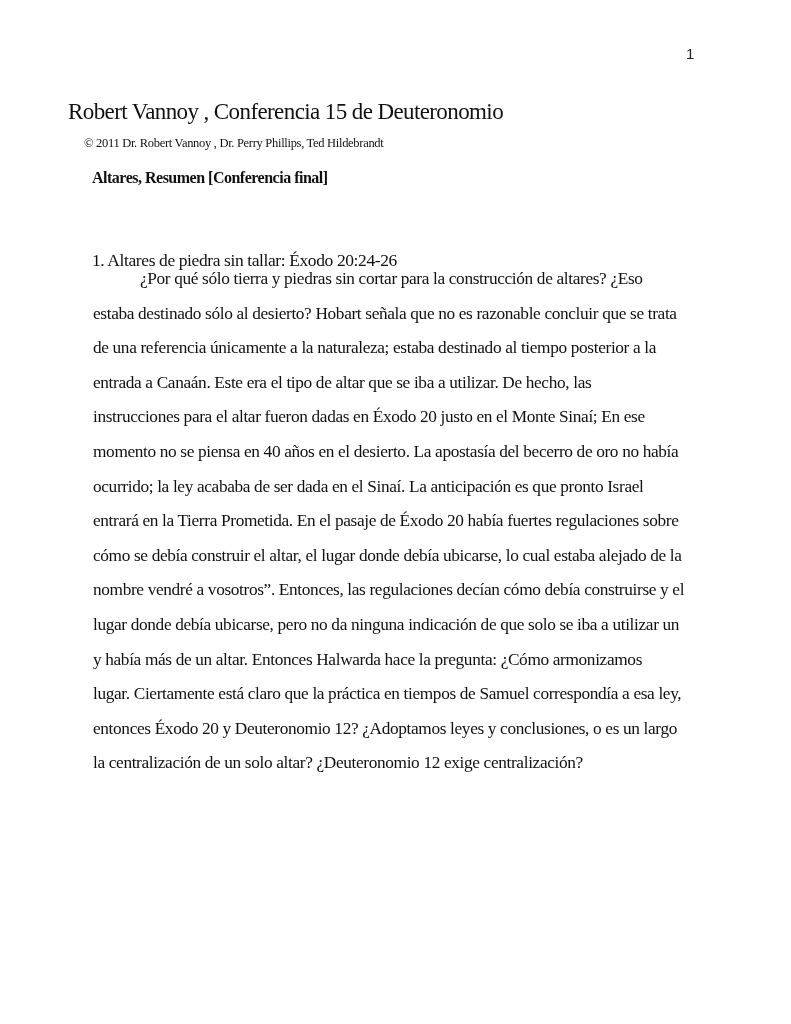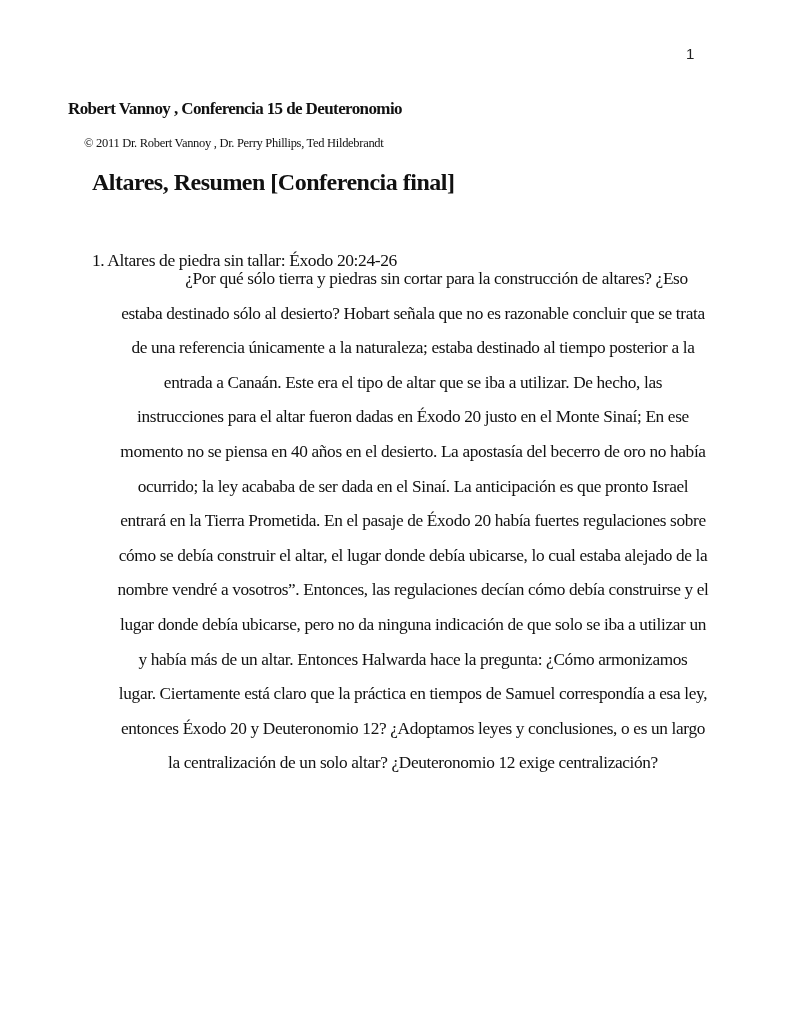--- a/index.html
+++ b/index.html
@@ -20,39 +20,39 @@
       left: 686px;
       top: 45px;
       font-family: "Liberation Sans", "DejaVu Sans", sans-serif;
       font-size: 15px;
       color: #222;
     }
     .doc-title {
       position: absolute;
       left: 68px;
       top: 99px;
-      font-size: 17px;
-      font-weight: bold;
+      font-size: 23px;
+      font-weight: normal;
       letter-spacing: -0.6px;
       white-space: nowrap;
       margin: 0;
     }
     .copyright {
       position: absolute;
       left: 84px;
       top: 136px;
       font-size: 12.5px;
       letter-spacing: -0.3px;
       white-space: nowrap;
     }
     .section-title {
       position: absolute;
       left: 92px;
       top: 169px;
-      font-size: 24px;
+      font-size: 16px;
       font-weight: bold;
       letter-spacing: -0.5px;
       white-space: nowrap;
       margin: 0;
     }
     .subsection {
       position: absolute;
       left: 92px;
       top: 218px;
       font-size: 17.5px;
@@ -61,21 +61,20 @@
       margin-top: 32px;
     }
     .body-text {
       position: absolute;
       left: 93px;
       top: 262px;
       width: 640px;
       font-size: 17.3px;
       line-height: 34.6px;
       letter-spacing: -0.35px;
-      text-align: center;
     }
     .body-text .line {
       display: block;
       white-space: nowrap;
       height: 34.6px;
     }
     .body-text .line.indent {
       padding-left: 47px;
     }
   </style>

